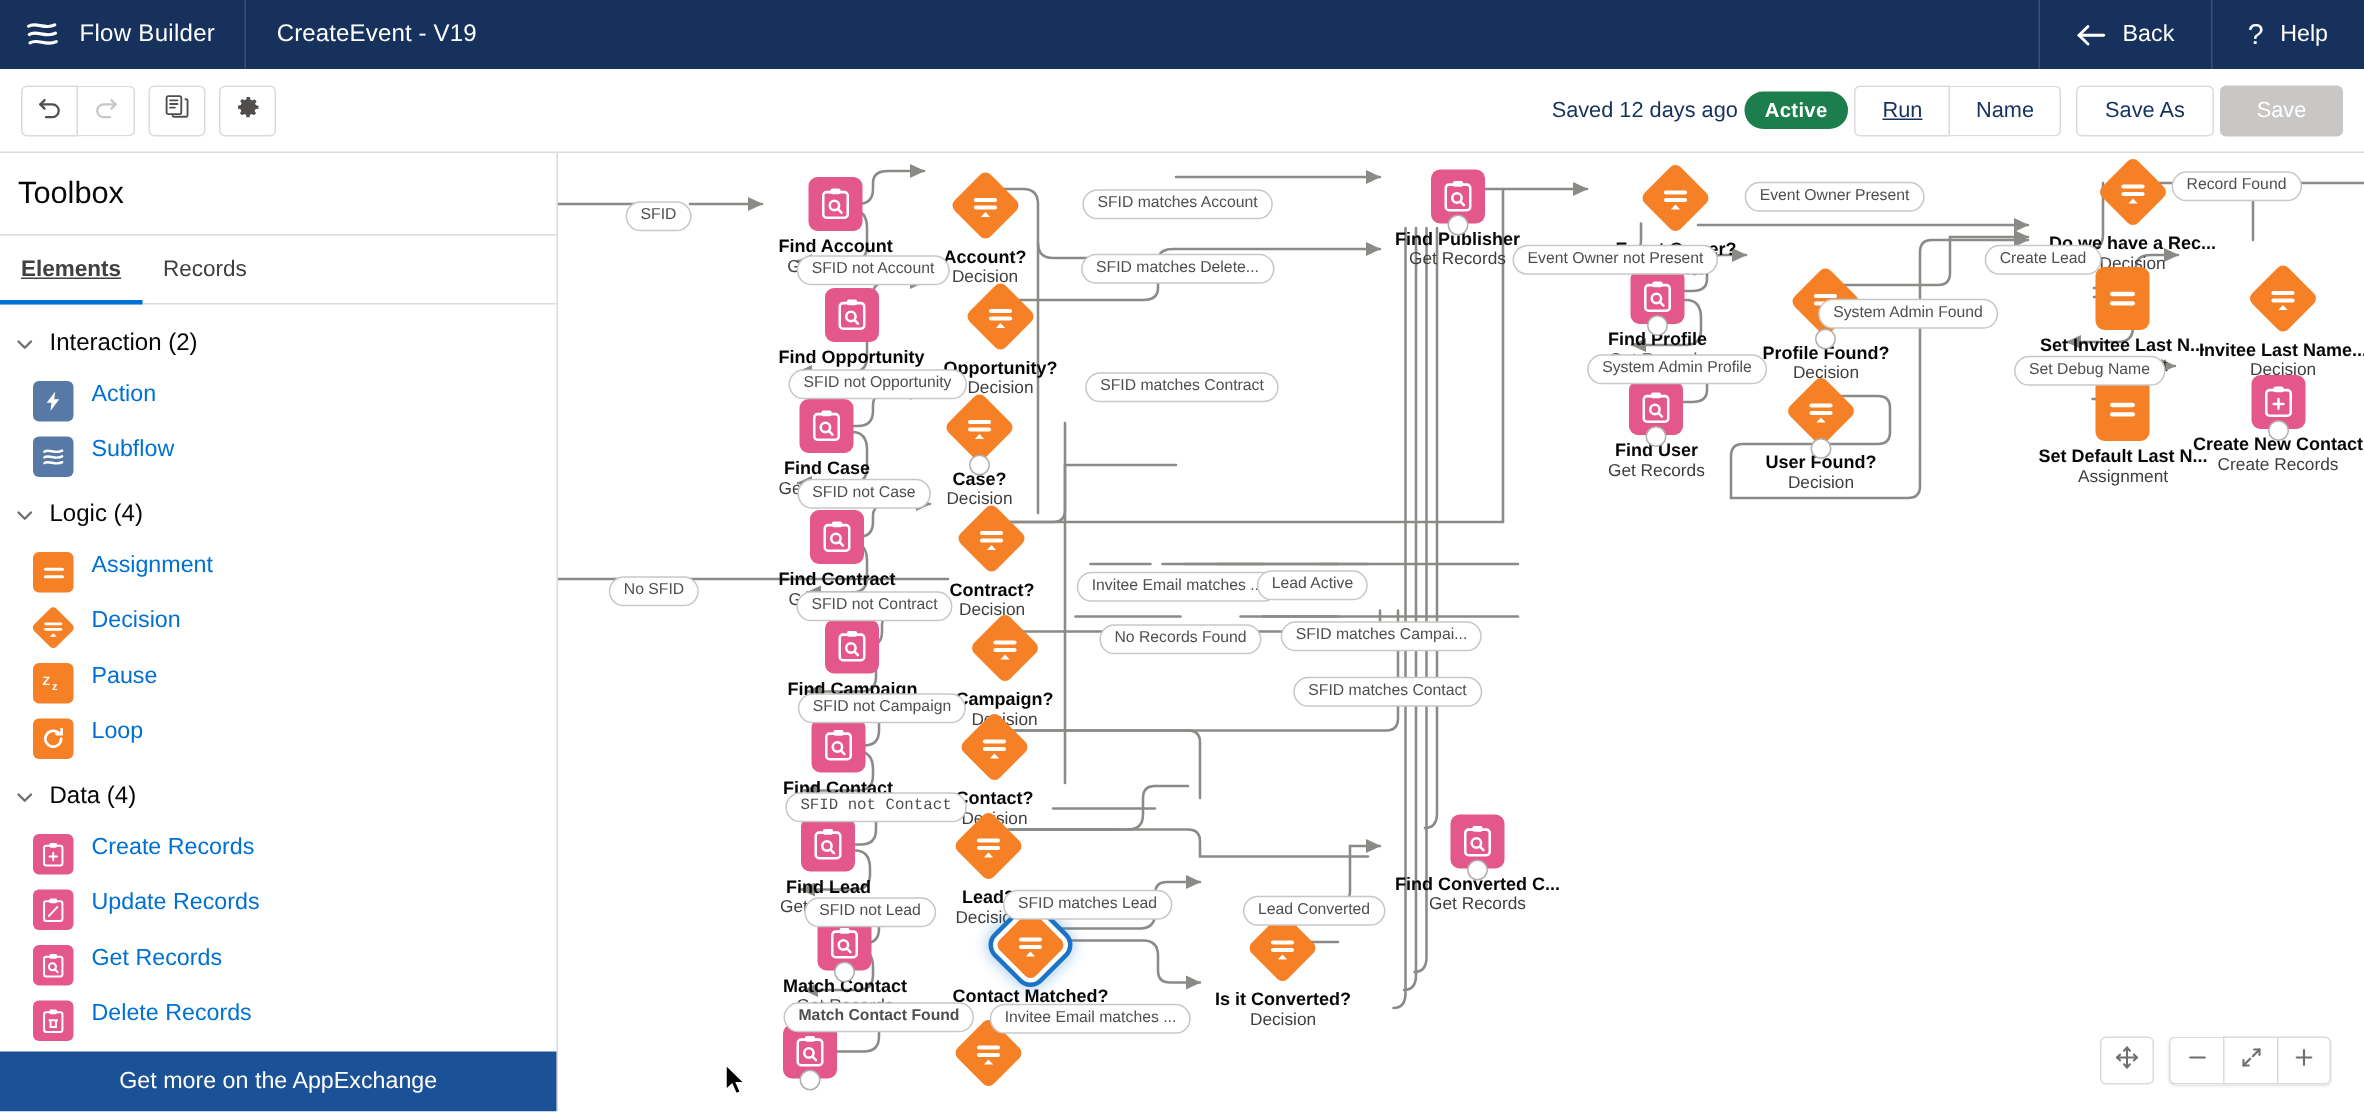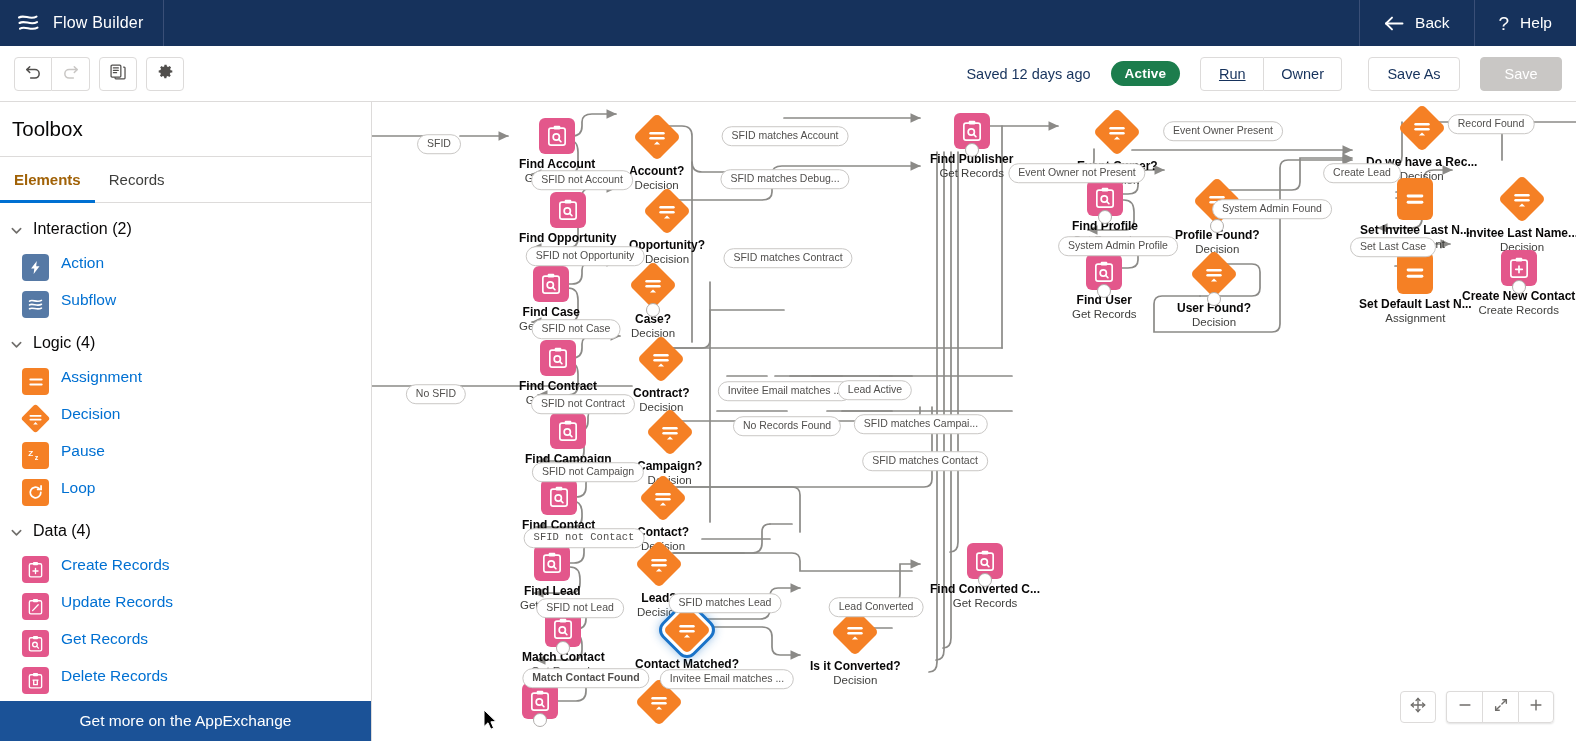--- a/index.html
+++ b/index.html
@@ -49,21 +49,21 @@
     width: 38px; height: 34px; border: 1px solid #dddbda; background: #fff;
     display: flex; align-items: center; justify-content: center;
     cursor: pointer; color: #514f4d;
   }
   .tb-group .tb-sq:first-child { border-radius: 4px 0 0 4px; }
   .tb-group .tb-sq:last-child { border-radius: 0 4px 4px 0; border-left: none; }
   .tb-sq.solo { border-radius: 4px; }
   .tb-sq.disabled { color: #c9c7c5; cursor: default; }
   .tb-right {
     margin-left: auto; display: flex; align-items: center;
-    gap: 20px; padding-right: 14px;
+    gap: 4px; padding-right: 14px;
   }
   .saved-text { font-size: 14.5px; color: #16325c; }
   .badge-active {
     background: #1c7d4d; color: #fff; font-size: 13.5px; font-weight: 700;
     padding: 5px 14px; border-radius: 13px; letter-spacing: .2px; text-align: right;
   }
   .btn {
     min-width: 64px; height: 34px; padding: 0 17px;
     border: 1px solid #dddbda; border-radius: 4px; background: #fff;
     color: #16325c; font-size: 14.5px; cursor: pointer;
@@ -89,21 +89,21 @@
   .tbx-title {
     height: 55px; display: flex; align-items: center;
     padding-left: 12px; font-size: 20.5px; color: #080707; font-weight: 400;
     border-bottom: 1px solid #dddbda;
   }
   .tbx-tabs { display: flex; border-bottom: 1px solid #dddbda; height: 46px; }
   .tbx-tab {
     padding: 0 14px; display: flex; align-items: center;
     font-size: 15px; color: #3e3e3c; cursor: pointer; position: relative;
   }
-  .tbx-tab.active { color: #a16207; font-weight: 700; }
+  .tbx-tab.active { color: #404040; font-weight: 700; text-decoration: underline; }
   .tbx-tab.active::after {
     content: ""; position: absolute; left: 0; right: 0; bottom: -1px;
     height: 3px; background: #0070d2;
   }
   .tbx-scroll { flex: 1; overflow: hidden; padding-top: 6px; }
   .tbx-section {
     display: flex; align-items: center; gap: 10px;
     padding: 11px 0 11px 10px; font-size: 16px; color: #080707;
     cursor: pointer;
   }
@@ -206,20 +206,21 @@
     <div class="hdr-brand">
       <span class="brand-logo">
         <svg class="brand-logo" viewBox="0 0 24 24" fill="none" stroke="#fff" stroke-width="2.1" stroke-linecap="round">
           <path d="M3 6.5 C8 3.2, 14 9.2, 20.5 5.6"></path>
           <path d="M3.5 12 C8.5 8.7, 14.5 14.7, 21 11.1"></path>
           <path d="M4 17.6 C9 14.3, 15 20.3, 21.5 16.7"></path>
         </svg>
       </span>
       <span class="brand-text">Flow Builder</span>
     </div>
+    <div class="hdr-flowname">CreateEvent - V19</div>
     <div class="hdr-spacer"></div>
     <div class="hdr-btn">
       <span>
         <svg width="20" height="15" viewBox="0 0 20 15" fill="none" stroke="#fff" stroke-width="1.9" stroke-linecap="round" stroke-linejoin="round">
           <path d="M18.5 7.5H2"></path>
             <path d="M8 1.6 L2 7.5 L8 13.4"></path>
         </svg>
       </span>
       <span>Back</span>
     </div>
@@ -265,21 +266,21 @@
             <path d="M18 11.2v-2.4l-2-.35a6.3 6.3 0 0 0-.6-1.45l1.15-1.65-1.7-1.7-1.65 1.15a6.3 6.3 0 0 0-1.45-.6L11.2 2H8.8l-.35 2a6.3 6.3 0 0 0-1.45.6L5.35 3.45l-1.7 1.7L4.8 6.8a6.3 6.3 0 0 0-.6 1.45L2 8.8v2.4l2 .35c.14.51.34 1 .6 1.45l-1.15 1.65 1.7 1.7 1.65-1.15c.45.26.94.46 1.45.6l.35 2h2.4l.35-2c.51-.14 1-.34 1.45-.6l1.65 1.15 1.7-1.7-1.15-1.65c.26-.45.46-.94.6-1.45l2-.35z"></path>
           </svg>
         </span>
       </div>
     </div>
     <div class="tb-right">
       <span class="saved-text">Saved 12 days ago</span>
       <span class="badge-active">Active</span>
       <div class="tb-group">
         <button class="btn pair-l">Run</button>
-        <button class="btn pair-r">Owner</button>
+        <button class="btn pair-r">Name</button>
       </div>
       <button class="btn saveas">Save As</button>
       <button class="btn disabled">Save</button>
     </div>
   </div>
 
   <div class="body">
 
     <div class="toolbox">
       <div class="tbx-title">Toolbox</div>
@@ -969,37 +970,37 @@
             <div class="conn-label" style="left: 64px; top: 292px;">No SFID</div>
             <div class="conn-label" style="left: 210px; top: 78px;">SFID not Account</div>
             <div class="conn-label" style="left: 213px; top: 154px;">SFID not Opportunity</div>
             <div class="conn-label" style="left: 204px; top: 227px;">SFID not Case</div>
             <div class="conn-label" style="left: 211px; top: 302px;">SFID not Contract</div>
             <div class="conn-label" style="left: 216px; top: 370px;">SFID not Campaign</div>
             <div class="conn-label" style="left: 212px; top: 436px; font-family: Liberation Mono, monospace;">SFID not Contact</div>
             <div class="conn-label" style="left: 208px; top: 506px;">SFID not Lead</div>
             <div class="conn-label" style="left: 214px; top: 576px; font-weight: bold;">Match Contact Found</div>
             <div class="conn-label" style="left: 413px; top: 34px;">SFID matches Account</div>
-            <div class="conn-label" style="left: 413px; top: 77px;">SFID matches Debug...</div>
+            <div class="conn-label" style="left: 413px; top: 77px;">SFID matches Delete...</div>
             <div class="conn-label" style="left: 416px; top: 156px;">SFID matches Contract</div>
             <div class="conn-label" style="left: 413px; top: 289px;">Invitee Email matches ...</div>
             <div class="conn-label" style="left: 503px; top: 288px;">Lead Active</div>
             <div class="conn-label" style="left: 415px; top: 324px;">No Records Found</div>
             <div class="conn-label" style="left: 549px; top: 322px;">SFID matches Campai...</div>
             <div class="conn-label" style="left: 553px; top: 359px;">SFID matches Contact</div>
             <div class="conn-label" style="left: 353px; top: 501px;">SFID matches Lead</div>
             <div class="conn-label" style="left: 355px; top: 577px;">Invitee Email matches ...</div>
             <div class="conn-label" style="left: 504px; top: 505px;">Lead Converted</div>
             <div class="conn-label" style="left: 705px; top: 71px;">Event Owner not Present</div>
             <div class="conn-label" style="left: 851px; top: 29px;">Event Owner Present</div>
             <div class="conn-label" style="left: 900px; top: 107px;">System Admin Found</div>
             <div class="conn-label" style="left: 746px; top: 144px;">System Admin Profile</div>
             <div class="conn-label" style="left: 1119px; top: 22px;">Record Found</div>
             <div class="conn-label" style="left: 990px; top: 71px;">Create Lead</div>
-            <div class="conn-label" style="left: 1021px; top: 145px;">Set Last Case</div>
+            <div class="conn-label" style="left: 1021px; top: 145px;">Set Debug Name</div>
           </div>
 
         <div class="cursor">
           <svg width="15" height="22" viewBox="0 0 15 22">
             <path d="M1,1 L1,17.5 L5,13.8 L7.8,20.2 L10.6,19 L7.9,12.8 L13,12.6 z" fill="#000" stroke="#fff" stroke-width="1"></path>
           </svg>
         </div>
 
         <div class="zoomctl">
           <div class="zc-btn solo">

